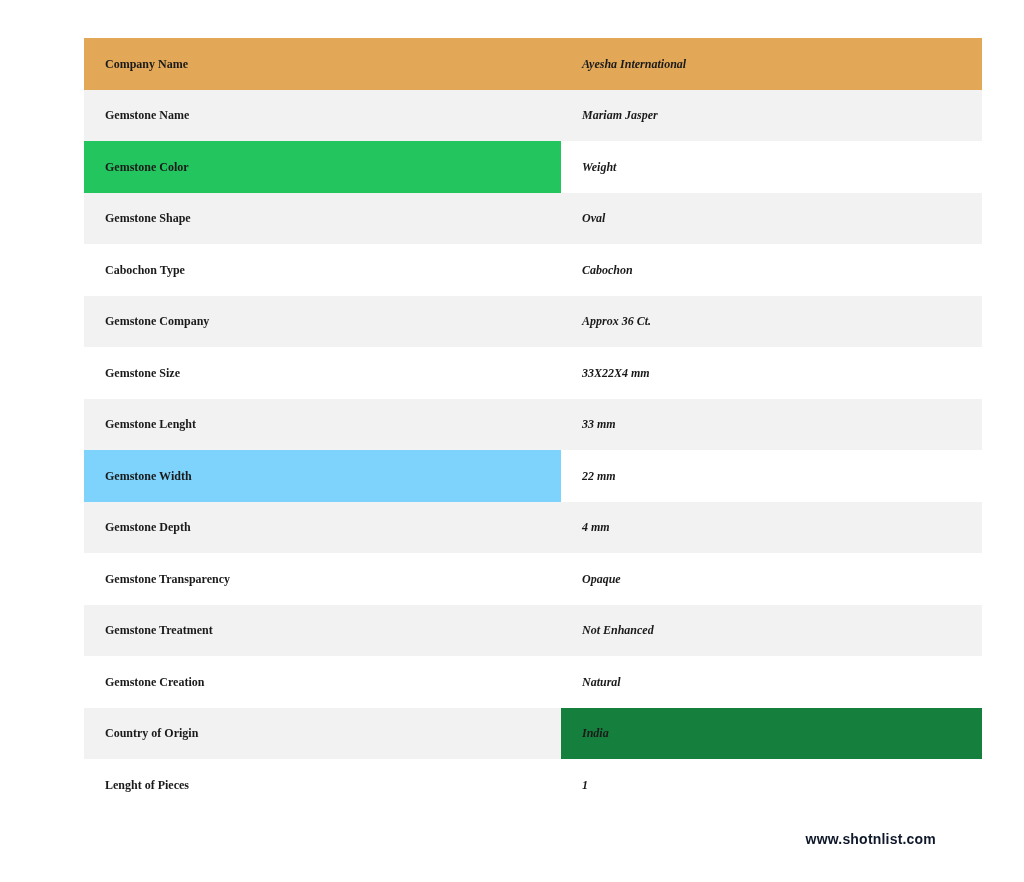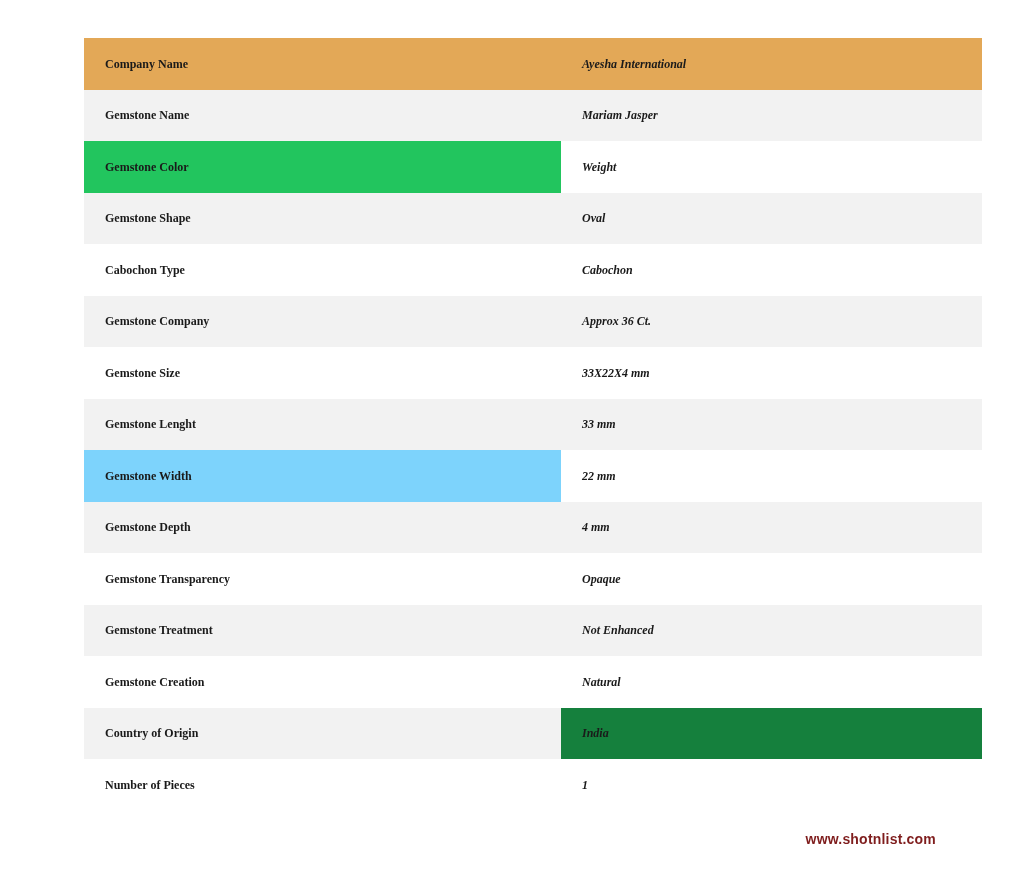--- a/index.html
+++ b/index.html
@@ -58,21 +58,21 @@
   tr.plain td {
     background: #ffffff;
   }
   .watermark {
     position: absolute;
     right: 88px;
     top: 831px;
     font-family: "Liberation Sans", sans-serif;
     font-size: 14px;
     font-weight: bold;
-    color: #7f1d1d;
+    color: #0f172a;
     letter-spacing: 0.2px;
   }
 </style>
 </head>
 <body>
 
 <div class="page">
 
   <table class="spec-table">
     <tbody>
@@ -126,21 +126,21 @@
       </tr>
       <tr class="plain">
         <td class="label-cell" style="background: rgb(255, 255, 255);">Gemstone Creation</td>
         <td class="value-cell" style="background: rgb(255, 255, 255);">Natural</td>
       </tr>
       <tr class="shaded">
         <td class="label-cell" style="background: rgb(242, 242, 242);">Country of Origin</td>
         <td class="value-cell" style="background: #15803d;">India</td>
       </tr>
       <tr class="plain">
-        <td class="label-cell" style="background: rgb(255, 255, 255);">Number of Pieces</td>
+        <td class="label-cell" style="background: rgb(255, 255, 255);">Lenght of Pieces</td>
         <td class="value-cell" style="background: rgb(255, 255, 255);">1</td>
       </tr>
     </tbody>
   </table>
 
   <div class="watermark">www.shotnlist.com</div>
 
 </div>
 
 </body></html>

